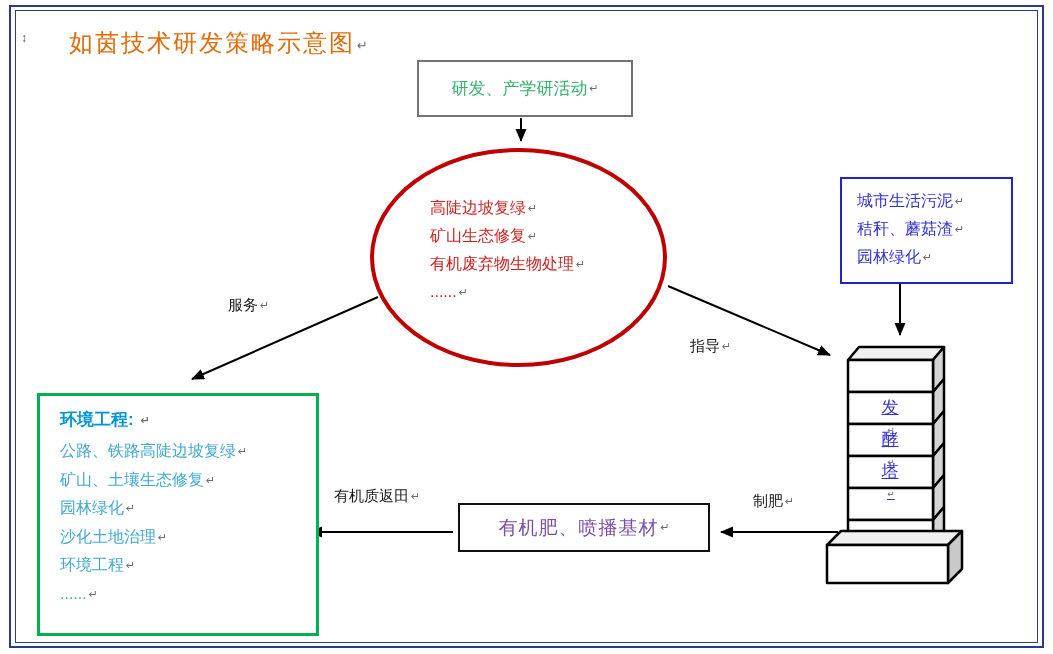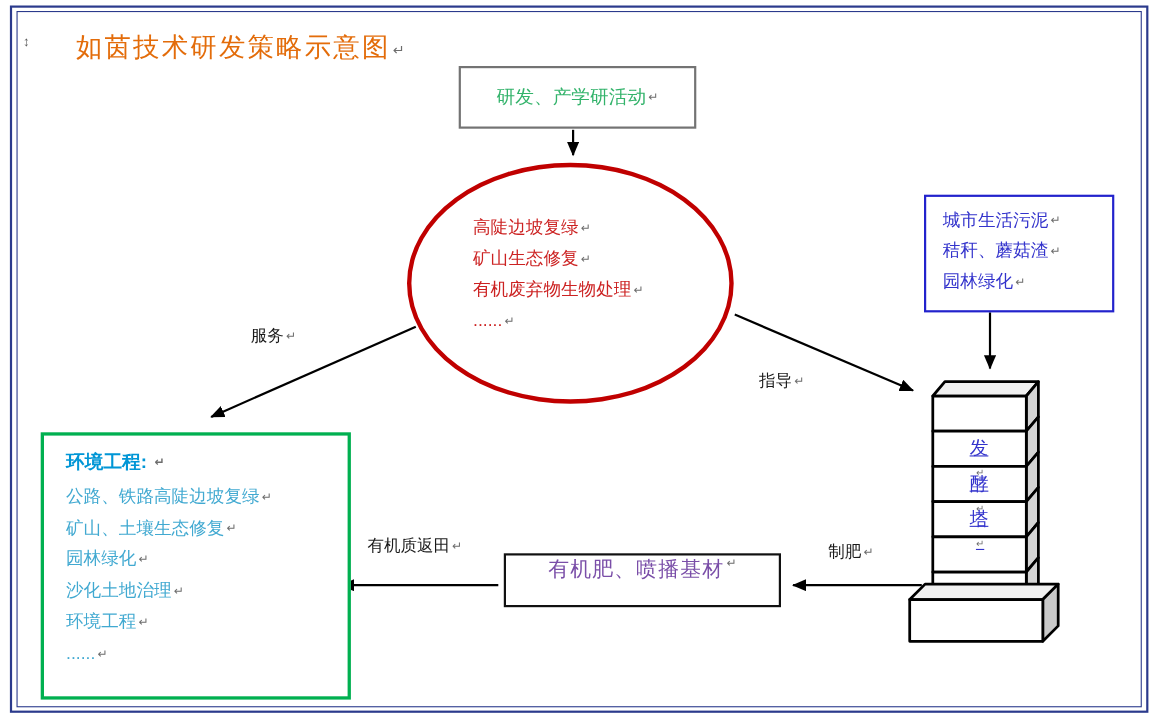--- a/index.html
+++ b/index.html
@@ -26,21 +26,21 @@
   .bluebox{position:absolute;left:822px;top:177px;width:154px;height:95px;border:2px solid #2222cc;background:#fff;
            padding:8px 0 0 15px;box-sizing:content-box;margin-left:18px;}
   .bluebox .line{color:#3333cc;font-size:16px;line-height:28px;white-space:nowrap;}
 
   .greenbox{position:absolute;left:37px;top:393px;width:256px;height:209px;border:3px solid #00b050;background:#fff;
             padding:12px 0 16px 20px;box-sizing:content-box;}
   .greenbox .head{color:#0096d6;font-size:17px;font-weight:bold;line-height:24px;margin-bottom:5px;}
   .greenbox .line{color:#41a9d1;font-size:16px;line-height:27.5px;white-space:nowrap;}
 
   .purplebox{position:absolute;left:458px;top:503px;width:248px;height:45px;border:2px solid #111;background:#fff;
-             display:flex;justify-content:center;}
+             display:flex;align-items:center;justify-content:center;}
   .purplebox .txt{color:#7a4ea8;font-size:19px;letter-spacing:1px;}
 
   .flow-label{position:absolute;color:#1a1a1a;font-size:15px;white-space:nowrap;}
   .tower-char{position:absolute;color:#3333cc;font-size:17px;text-decoration:underline;width:26px;text-align:center;}
   .tower-char .pilcrow{font-size:9px;}
 </style>
 </head>
 <body>
 
 <div class="stage">

